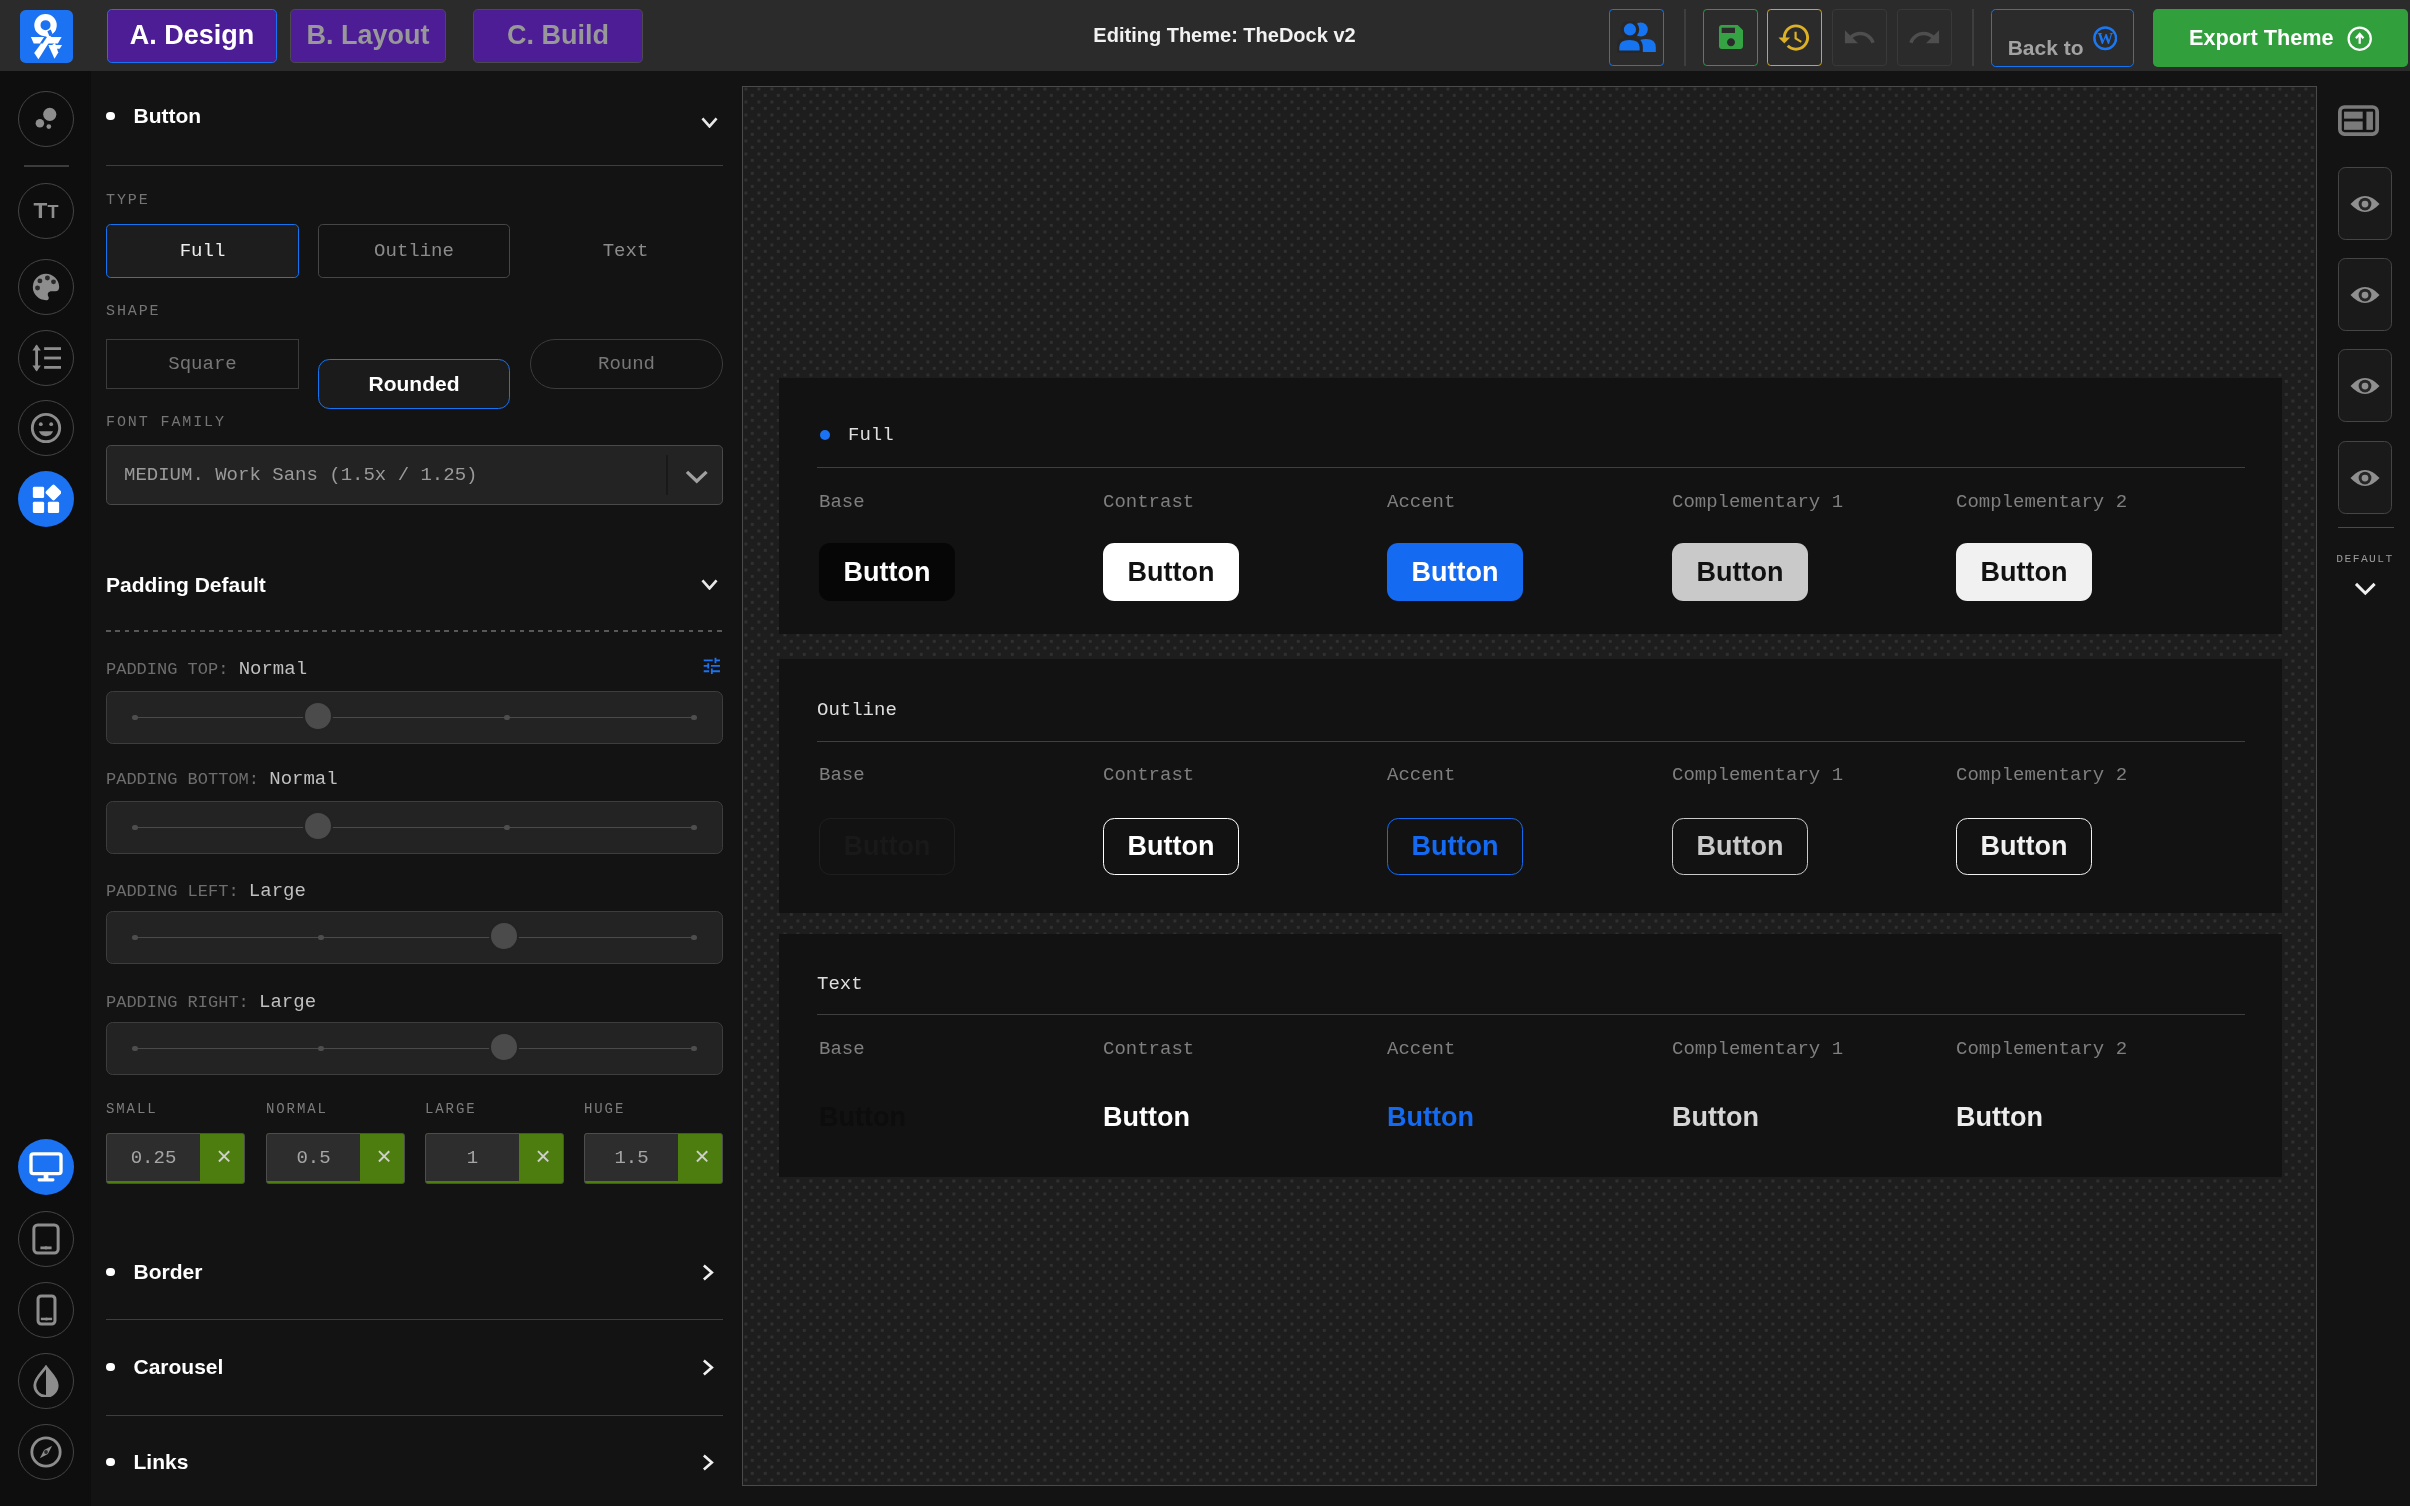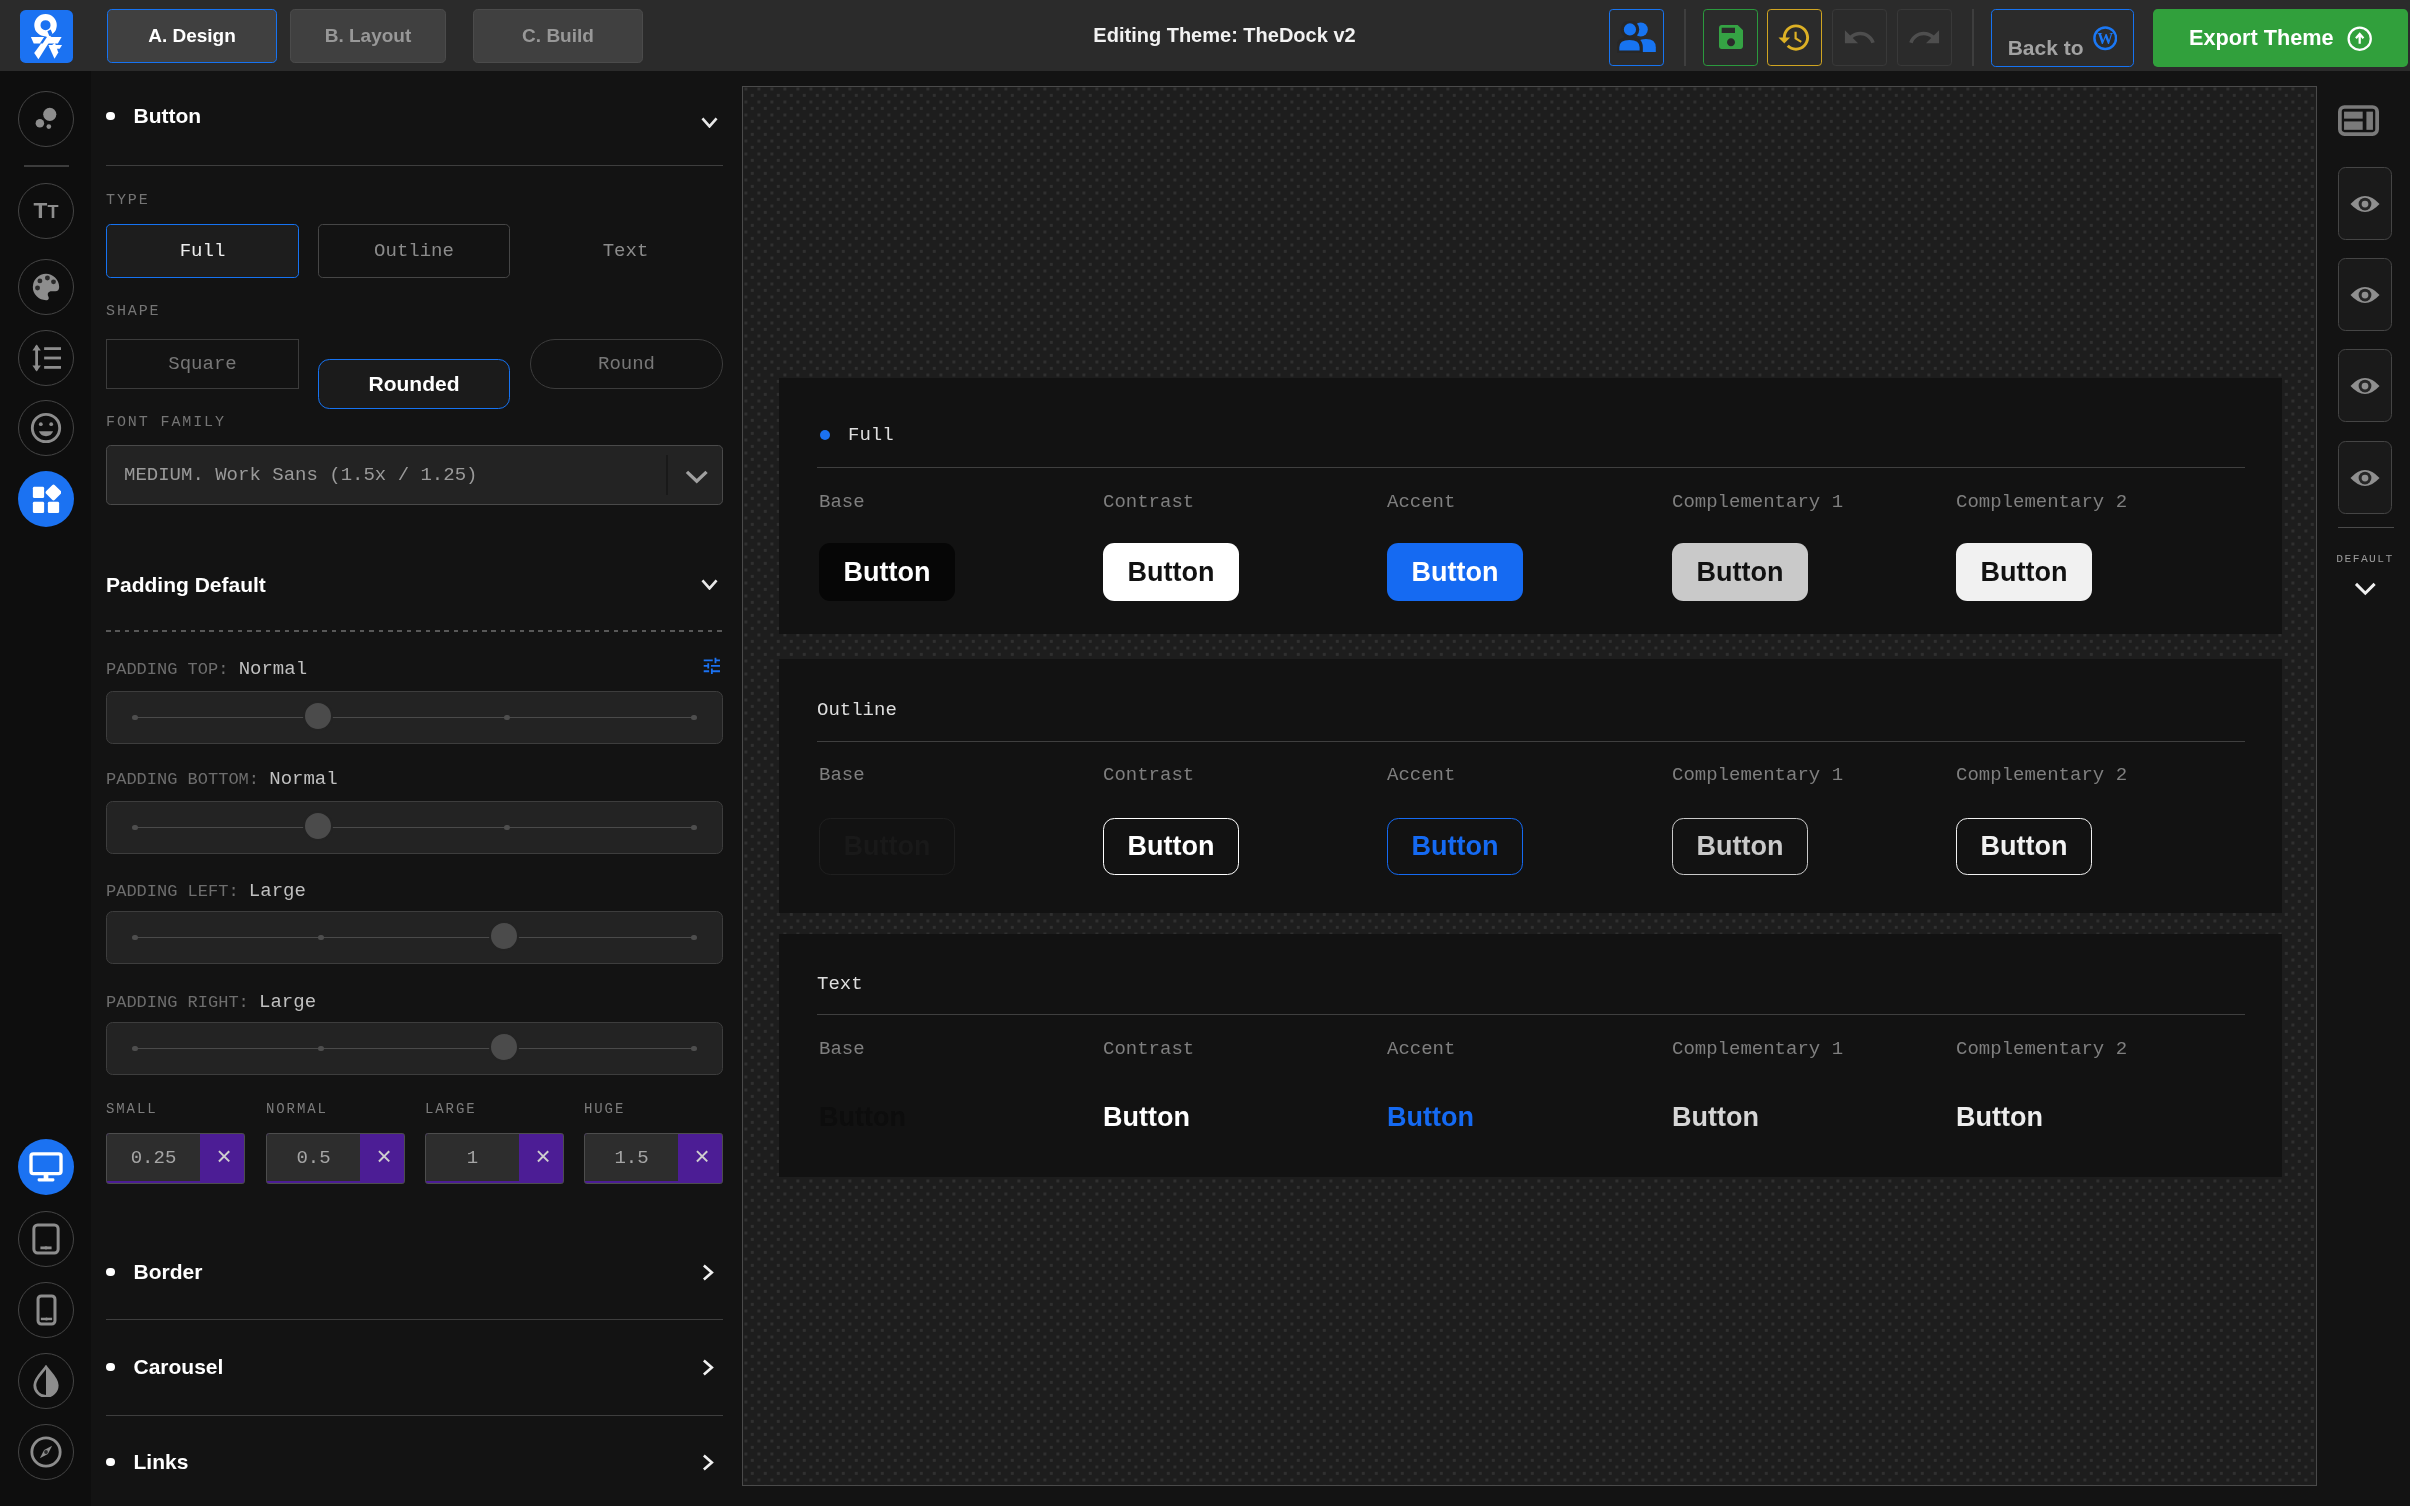--- a/index.html
+++ b/index.html
@@ -3,38 +3,38 @@
 <meta charset="utf-8">
 <style>
   * { margin:0; padding:0; box-sizing:border-box; }
   html,body { width:2411px; height:1507px; background:#131313; overflow:hidden; }
   .sans { font-family:"Liberation Sans",sans-serif; }
   .mono { font-family:"Liberation Mono",monospace; }
   .abs { position:absolute; }
   #page { position:relative; width:2411px; height:1507px; font-family:"Liberation Sans",sans-serif; }
   
   #topbar { position:absolute; left:0; top:0; width:2411px; height:71px; background:#2b2b2b; }
-  .tab { position:absolute; top:8.5px; height:54px; border-radius:4.7px; display:flex; align-items:center; justify-content:center; font-weight:bold; font-size:19px; background:#404040; }
+  .tab { position:absolute; top:8.5px; height:54px; border-radius:4.7px; display:flex; align-items:center; justify-content:center; font-weight:bold; font-size:27px; background:#4c1d95; }
   .icbtn { position:absolute; top:8.5px; width:55px; height:57px; border-radius:3.8px; display:flex; align-items:center; justify-content:center; }
   
   .railc { position:absolute; left:18px; width:56px; height:56px; border-radius:50%; border:1.9px solid #454545; display:flex; align-items:center; justify-content:center; }
   .railb { position:absolute; left:18px; width:56px; height:56px; border-radius:50%; background:#1b72f2; border:0; display:flex; align-items:center; justify-content:center; }
   
   .seclbl { position:absolute; font-family:"Liberation Mono",monospace; font-size:15px; letter-spacing:1.9px; color:#757575; }
   .hdr { position:absolute; display:flex; align-items:center; color:#fff; font-weight:bold; font-size:21px; }
   .hdr .dot { width:8.5px; height:8.5px; border-radius:50%; background:#fff; margin-right:19px; }
   .typebtn { position:absolute; display:flex; align-items:center; justify-content:center; font-family:"Liberation Mono",monospace; font-size:19px; }
   .sliderbox { position:absolute; left:106px; width:617px; height:53px; background:#232323; border:1.9px solid #3d3d3d; border-radius:6.6px; }
   .track { position:absolute; left:28px; right:28px; top:24.5px; height:1.9px; background:#4a4a4a; }
   .tick { position:absolute; top:-1.9px; width:5.6px; height:5.6px; border-radius:50%; background:#4e4e4e; }
   .thumb { position:absolute; top:-16px; width:30px; height:30px; border-radius:50%; background:#4b4b4b; border:2.8px solid #232323; margin-left:-18px; }
   .slbl { position:absolute; font-family:"Liberation Mono",monospace; font-size:17px; color:#6e6e6e; }
   .slbl b { font-weight:normal; font-size:19px; color:#c0c0c0; }
   .minilbl { position:absolute; font-family:"Liberation Mono",monospace; font-size:14px; letter-spacing:1.9px; color:#7d7d7d; }
-  .numin { position:absolute; width:139px; height:51px; border:1.9px solid #4d4d4d; border-radius:2.8px; background:#4c1d95; overflow:hidden; }
+  .numin { position:absolute; width:139px; height:51px; border:1.9px solid #4d4d4d; border-radius:2.8px; background:#4d7c0f; overflow:hidden; }
   .numin .inner { position:absolute; left:0; top:0; width:93px; height:47px; background:#2d2d2d; display:flex; align-items:center; justify-content:center; font-family:"Liberation Mono",monospace; font-size:19px; color:#a5a5a5; }
   .numin .x { position:absolute; right:0; top:0; width:40px; height:45px; display:flex; align-items:center; justify-content:center; color:#cfcfcf; font-size:26px; font-family:"Liberation Sans",sans-serif; }
   .divider { position:absolute; left:106px; width:617px; height:0.9px; background:#3e3e3e; }
   
   #canvas { position:absolute; left:742px; top:86px; width:1575px; height:1400px; border:0.9px solid #4a4a4a; background-color:#1d1d1d;
     background-image:radial-gradient(circle,#303030 1.4px,rgba(0,0,0,0) 1.6px),radial-gradient(circle,#303030 1.4px,rgba(0,0,0,0) 1.6px);
     background-size:13px 13px; background-position:2.8px 1.9px,9.4px 8.5px; }
   .panel { position:absolute; left:36px; width:1503px; background:#121212; }
   .ptitle { position:absolute; left:38px; font-family:"Liberation Mono",monospace; font-size:19px; color:#dedede; }
   .pdiv { position:absolute; left:38px; width:1428px; height:0.9px; background:#3f3f3f; }

